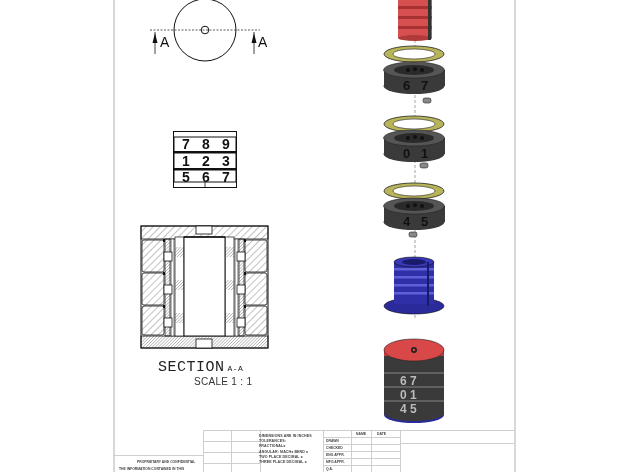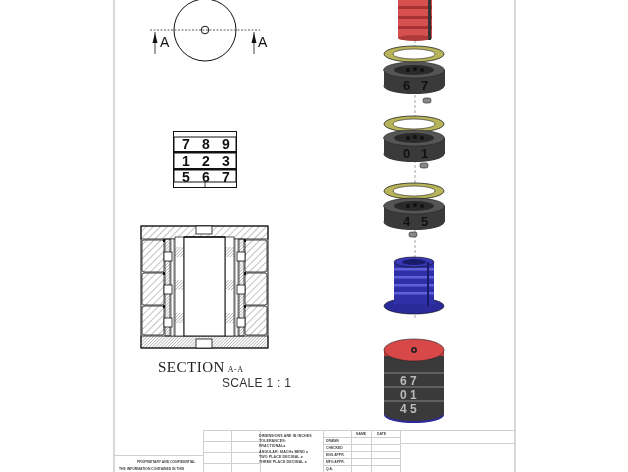--- a/index.html
+++ b/index.html
@@ -1,22 +1,22 @@
 <!DOCTYPE html>
 <html><head>
 <meta charset="utf-8">
 <style>
   html, body { margin: 0; padding: 0; background: #ffffff; }
   body { width: 628px; height: 472px; position: relative; overflow: hidden; font-family: "Liberation Sans", sans-serif; }
   .sheet { position: absolute; left: 0; top: 0; width: 628px; height: 472px; background: #fff; }
   .border-line { position: absolute; background: #d8d8d8; }
   .abs { position: absolute; }
-  .section-title { position: absolute; left: 158px; top: 359px; font-size: 15px; letter-spacing: 0.5px; color: #222; font-family: Liberation Serif, serif; }
+  .section-title { position: absolute; left: 158px; top: 359px; font-size: 15px; letter-spacing: 0.5px; color: #222; font-family: Liberation Mono, monospace; }
   .section-title .sub { font-size: 8px; margin-left: 3px; }
-  .section-scale { position: absolute; left: 191px; top: 376px; font-size: 12px; color: #333; letter-spacing: 0.3px; padding-left: 31px; }
+  .section-scale { position: absolute; left: 163px; top: 376px; font-size: 10px; color: #333; letter-spacing: 0.3px; padding-left: 31px; }
   .tb-text { position: absolute; font-size: 3.6px; color: #444; line-height: 5.2px; white-space: nowrap; font-weight: bold; letter-spacing: 0.1px; }
   .tb-small { position: absolute; font-size: 3.4px; color: #444; font-weight: bold; white-space: nowrap; }
 </style>
 </head>
 <body>
 
 <div class="sheet">
 
   <div class="border-line" style="left:113px; top:0; width:1.5px; height:472px;"></div>
   <div class="border-line" style="left:514px; top:0; width:1.5px; height:472px;"></div>

